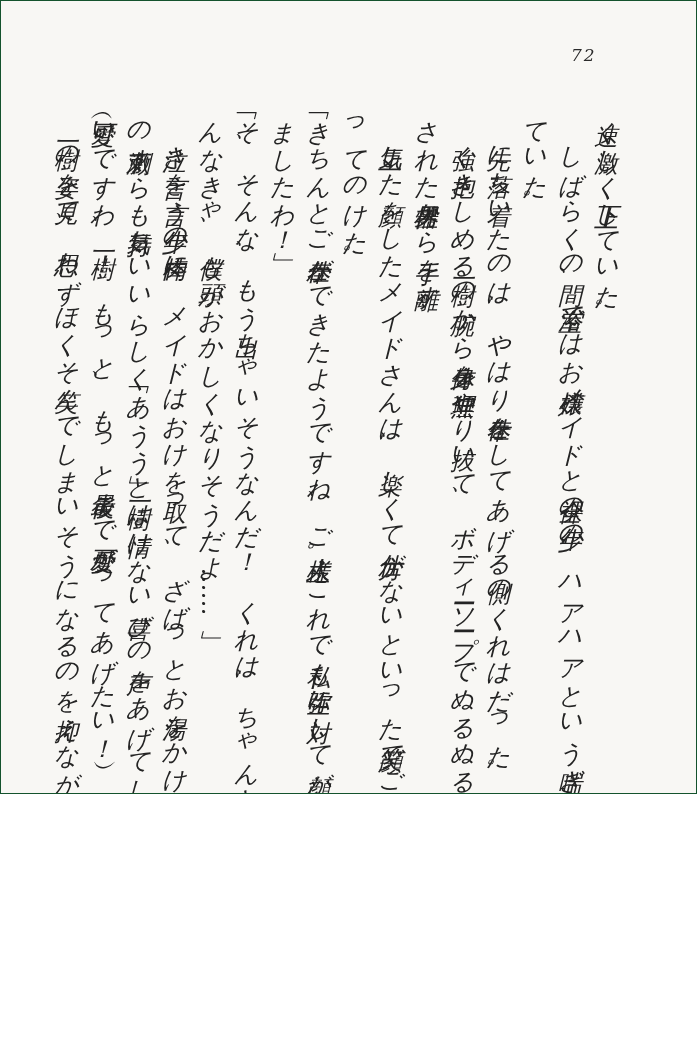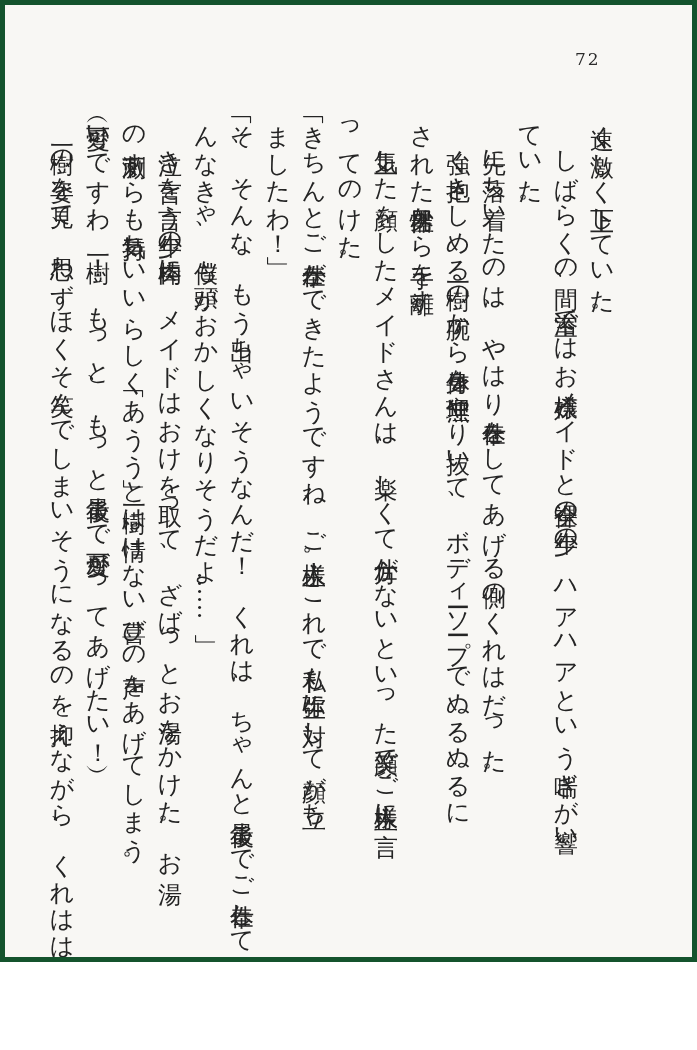--- a/index.html
+++ b/index.html
@@ -3,27 +3,28 @@
 <meta charset="utf-8">
 <style>
   html, body {
     margin: 0;
     padding: 0;
     background: #ffffff;
   }
   .page {
     position: relative;
     width: 697px;
-    height: 962px;
+    height: 794px;
     box-sizing: border-box;
     background: #f8f7f4;
-    border: 5px solid #14532d;
+    border: 1px solid #14532d;
     overflow: hidden;
     font-family: "DejaVu Serif", "Liberation Serif", serif;
     color: #242424;
+    font-style: italic;
   }
   .page-num {
     position: absolute;
     top: 44px;
     left: 570px;
     font-size: 17px;
     letter-spacing: 2px;
     color: #2b2b2b;
   }
   .vtext {

